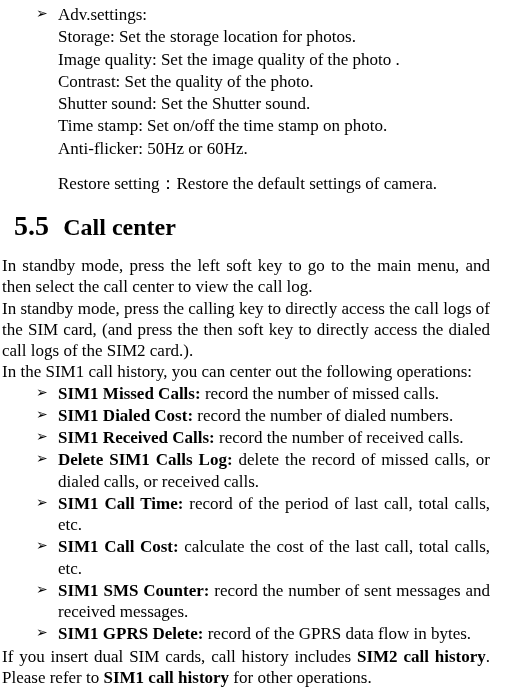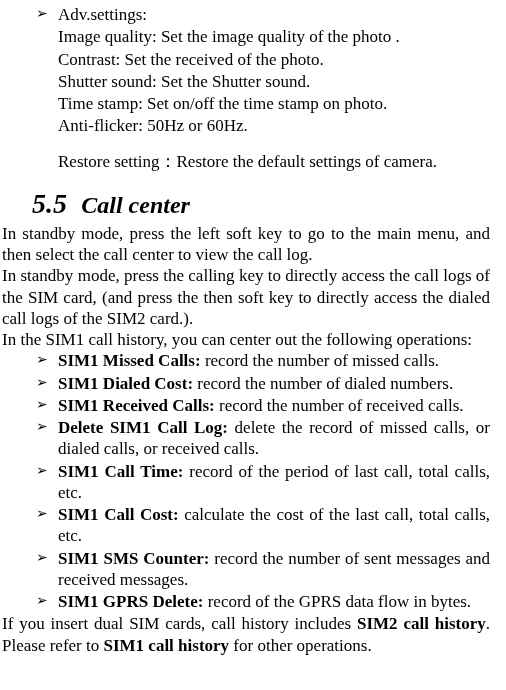--- a/index.html
+++ b/index.html
@@ -31,24 +31,23 @@
     font-size: 14px;
     color: #000;
   }
   .sub-lines {
     padding-left: 58px;
   }
   .sub-lines div {
     margin-bottom: 1px;
   }
   .heading {
-    padding-left: 32px;
+    padding-left: 14px;
     margin-top: 14px;
-    margin-bottom: 2px;
-    font-style: italic;
+    margin-bottom: 12px;
   }
   .heading .num {
     font-size: 28px;
     font-weight: bold;
     vertical-align: baseline;
   }
   .heading .title {
     font-size: 24px;
     font-weight: bold;
     margin-left: 10px;
@@ -81,22 +80,23 @@
 
 <div class="page">
 
   <div class="bulleted-block">
     <div class="bullet-row">
       <span class="arrow">➢</span>
       <span>Adv.settings:</span>
     </div>
   </div>
   <div class="sub-lines">
+    <div>Storage: Set the storage location for photos.</div>
     <div>Image quality: Set the image quality of the photo .</div>
-    <div>Contrast: Set the received of the photo.</div>
+    <div>Contrast: Set the quality of the photo.</div>
     <div>Shutter sound: Set the Shutter sound.</div>
     <div>Time stamp: Set on/off the time stamp on photo.</div>
     <div>Anti-flicker: 50Hz or 60Hz.</div>
     <div style="margin-top:14px;">Restore setting：Restore the default settings of camera.</div>
   </div>
 
   <div class="heading">
     <span class="num">5.5</span>
     <span class="title">Call center</span>
   </div>
@@ -113,21 +113,21 @@
     <div class="ops-row">
       <span class="arrow">➢</span>
       <span class="bold">SIM1 Dialed Cost: </span><span>record the number of dialed numbers.</span>
     </div>
     <div class="ops-row">
       <span class="arrow">➢</span>
       <span class="bold">SIM1 Received Calls: </span><span>record the number of received calls.</span>
     </div>
     <div class="ops-row">
       <span class="arrow">➢</span>
-      <span class="bold">Delete SIM1 Call Log: </span><span>delete the record of missed calls, or dialed calls, or received calls.</span>
+      <span class="bold">Delete SIM1 Calls Log: </span><span>delete the record of missed calls, or dialed calls, or received calls.</span>
     </div>
     <div class="ops-row">
       <span class="arrow">➢</span>
       <span class="bold">SIM1 Call Time: </span><span>record of the period of last call, total calls, etc.</span>
     </div>
     <div class="ops-row">
       <span class="arrow">➢</span>
       <span class="bold">SIM1 Call Cost: </span><span>calculate the cost of the last call, total calls, etc.</span>
     </div>
     <div class="ops-row">

